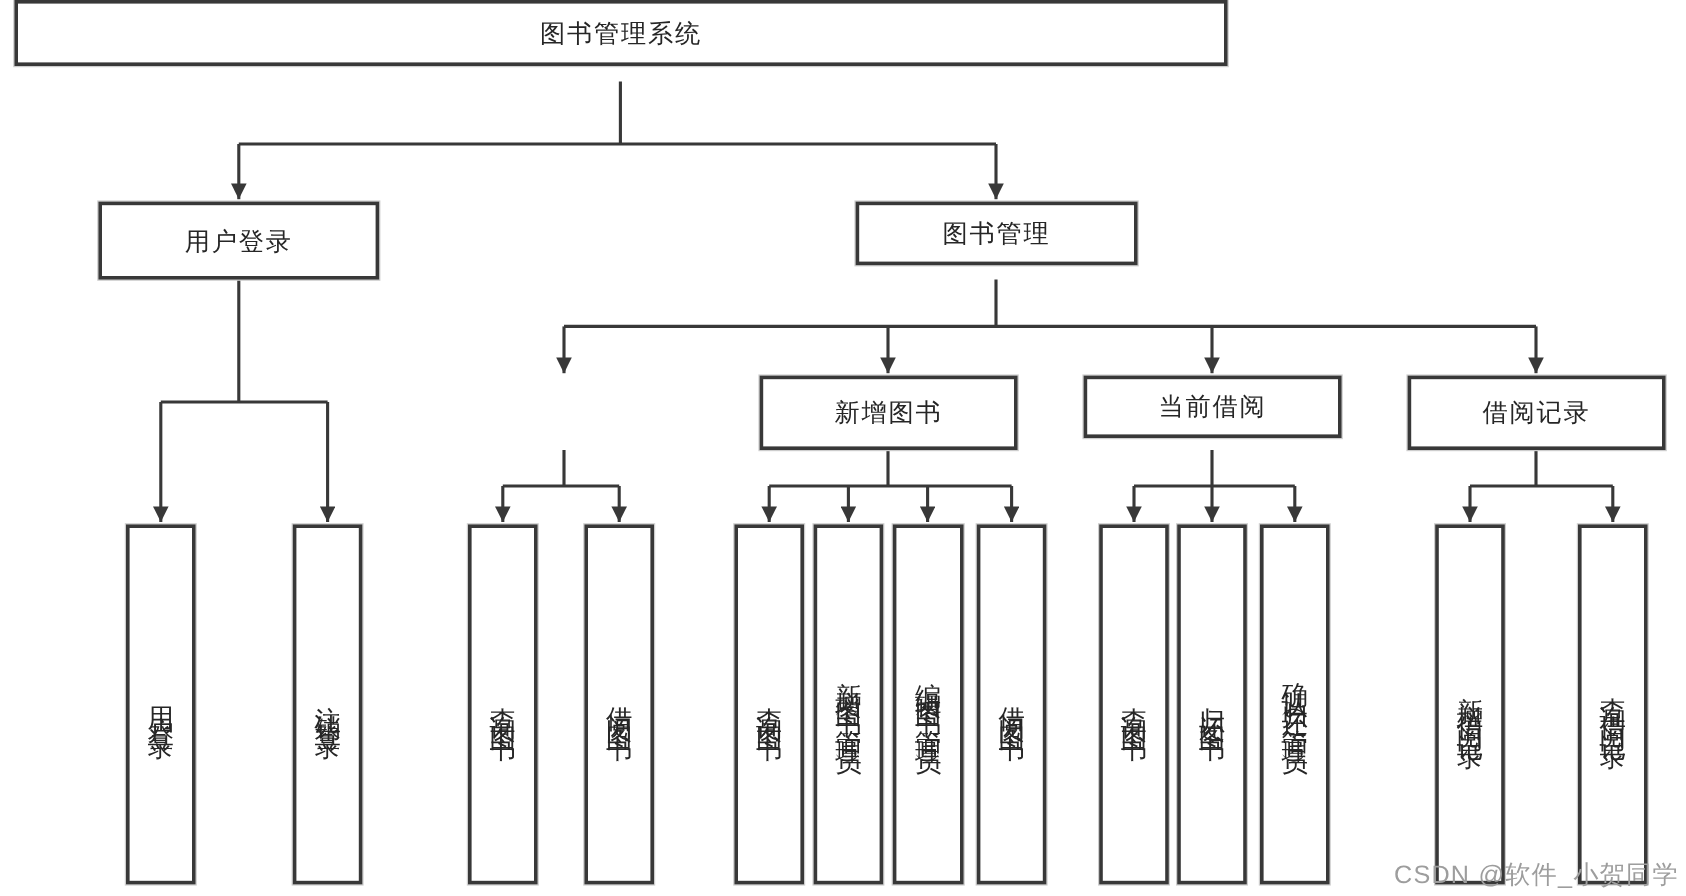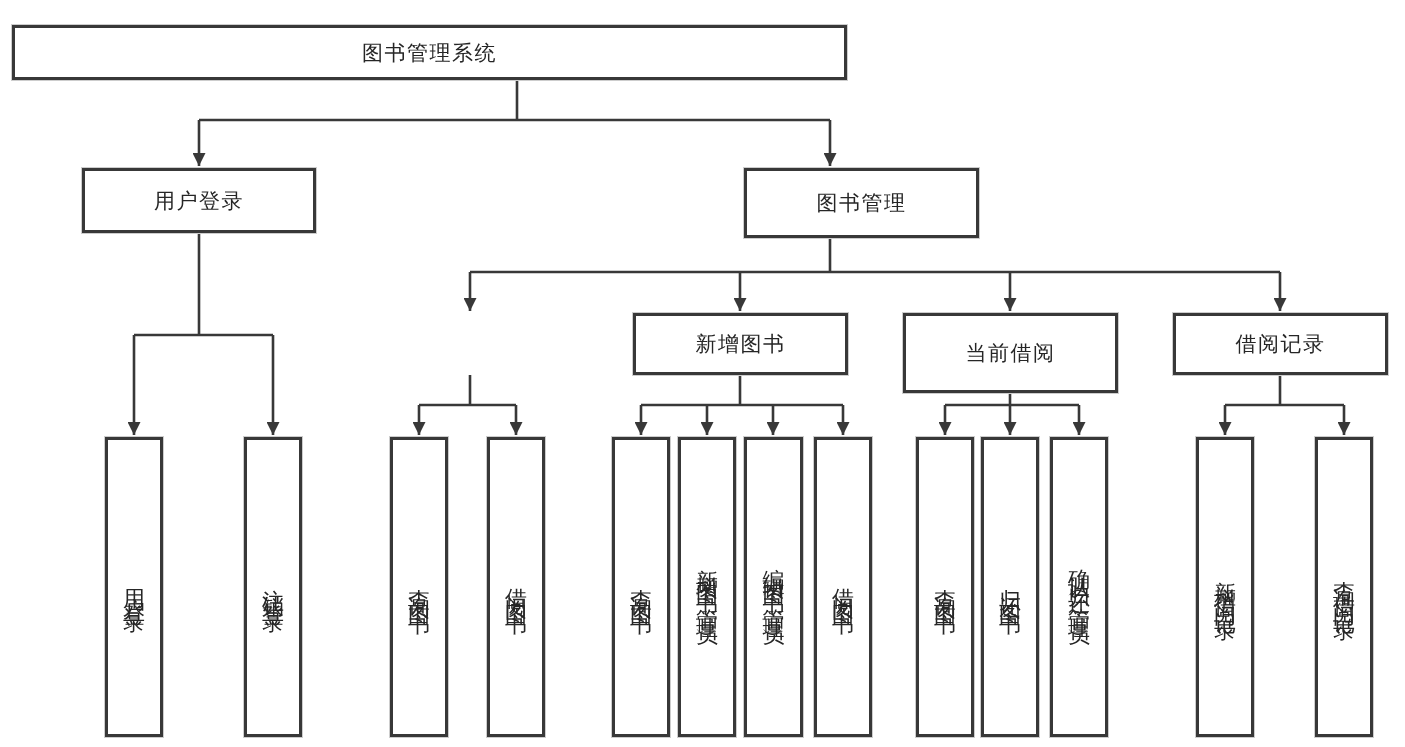--- a/index.html
+++ b/index.html
@@ -105,35 +105,35 @@
     <path class="wire" marker-end="url(#arw)" d="M843,405 L843,435"></path>
 
     <path class="wire" marker-end="url(#arw)" d="M945,405 L945,435"></path>
     <path class="wire" marker-end="url(#arw)" d="M1010,405 L1010,435"></path>
     <path class="wire" marker-end="url(#arw)" d="M1079,405 L1079,435"></path>
 
     <path class="wire" marker-end="url(#arw)" d="M1225,405 L1225,435"></path>
     <path class="wire" marker-end="url(#arw)" d="M1344,405 L1344,435"></path>
   </svg>
 
-  <div class="node" style="left:12px;top:25px;width:835px;height:55px">
+  <div class="node" style="left:12px;top:0;width:1011px;height:55px">
     <span>图书管理系统</span>
   </div>
 
   <div class="node" style="left:82px;top:168px;width:234px;height:65px">
     <span>用户登录</span>
   </div>
-  <div class="node" style="left:744px;top:168px;width:235px;height:70px">
+  <div class="node" style="left:713px;top:168px;width:235px;height:53px">
     <span>图书管理</span>
   </div>
 
   <div class="node" style="left:633px;top:313px;width:215px;height:62px">
     <span>新增图书</span>
   </div>
-  <div class="node" style="left:903px;top:313px;width:215px;height:80px">
+  <div class="node" style="left:903px;top:313px;width:215px;height:52px">
     <span>当前借阅</span>
   </div>
   <div class="node" style="left:1173px;top:313px;width:215px;height:62px">
     <span>借阅记录</span>
   </div>
 
   <div class="node leaf" style="left:105px;top:437px;width:58px;height:300px">
     <span class="vtext">用户登录</span>
   </div>
   <div class="node leaf" style="left:244px;top:437px;width:58px;height:300px">
@@ -170,14 +170,15 @@
     <span class="vtext">确认归还（管理员）</span>
   </div>
 
   <div class="node leaf" style="left:1196px;top:437px;width:58px;height:300px">
     <span class="vtext">新增借阅记录</span>
   </div>
   <div class="node leaf" style="left:1315px;top:437px;width:58px;height:300px">
     <span class="vtext">查询借阅记录</span>
   </div>
 
+  <div class="watermark">CSDN @软件_小贺同学</div>
 
 </div>
 
 </body></html>

